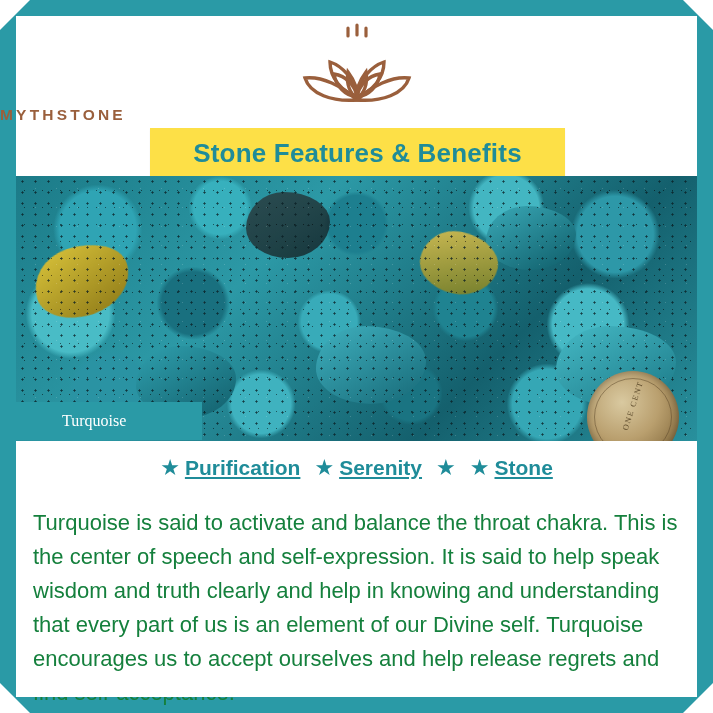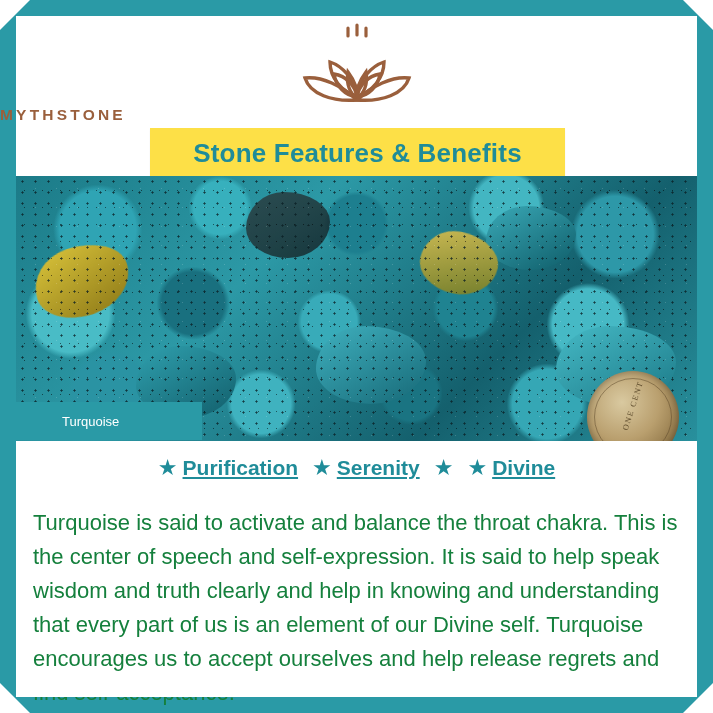--- a/index.html
+++ b/index.html
@@ -214,22 +214,22 @@
     min-width: 186px;
     background: #2a9aa6;
     display: flex;
     align-items: center;
     padding-left: 46px;
     padding-right: 26px;
     box-sizing: border-box;
   }
   .stone-tag .tag-text {
     color: #ffffff;
-    font-size: 13px;
-    font-family: Liberation Sans, sans-serif;
+    font-size: 16px;
+    font-family: Liberation Serif, serif;
   }
 
   
   .benefits {
     position: absolute;
     left: 16px;
     top: 456px;
     width: 681px;
     display: flex;
     align-items: center;
@@ -340,21 +340,21 @@
     </div>
     <div class="benefit">
       <span class="star">★</span>
       <span class="blabel">Serenity</span>
     </div>
     <div class="benefit">
       <span class="star">★</span>
     </div>
     <div class="benefit">
       <span class="star">★</span>
-      <span class="blabel">Divine</span>
+      <span class="blabel">Stone</span>
     </div>
   </div>
 
   <div class="description">Turquoise is said to activate and balance the throat chakra. This is the center of speech and self-expression. It is said to help speak wisdom and truth clearly and help in knowing and understanding that every part of us is an element of our Divine self. Turquoise encourages us to accept ourselves and help release regrets and find self-acceptance.</div>
 
   <div class="bottom-white"></div>
 
   <div class="notch notch-tl"></div>
   <div class="notch notch-tr"></div>
   <div class="notch notch-bl"></div>

